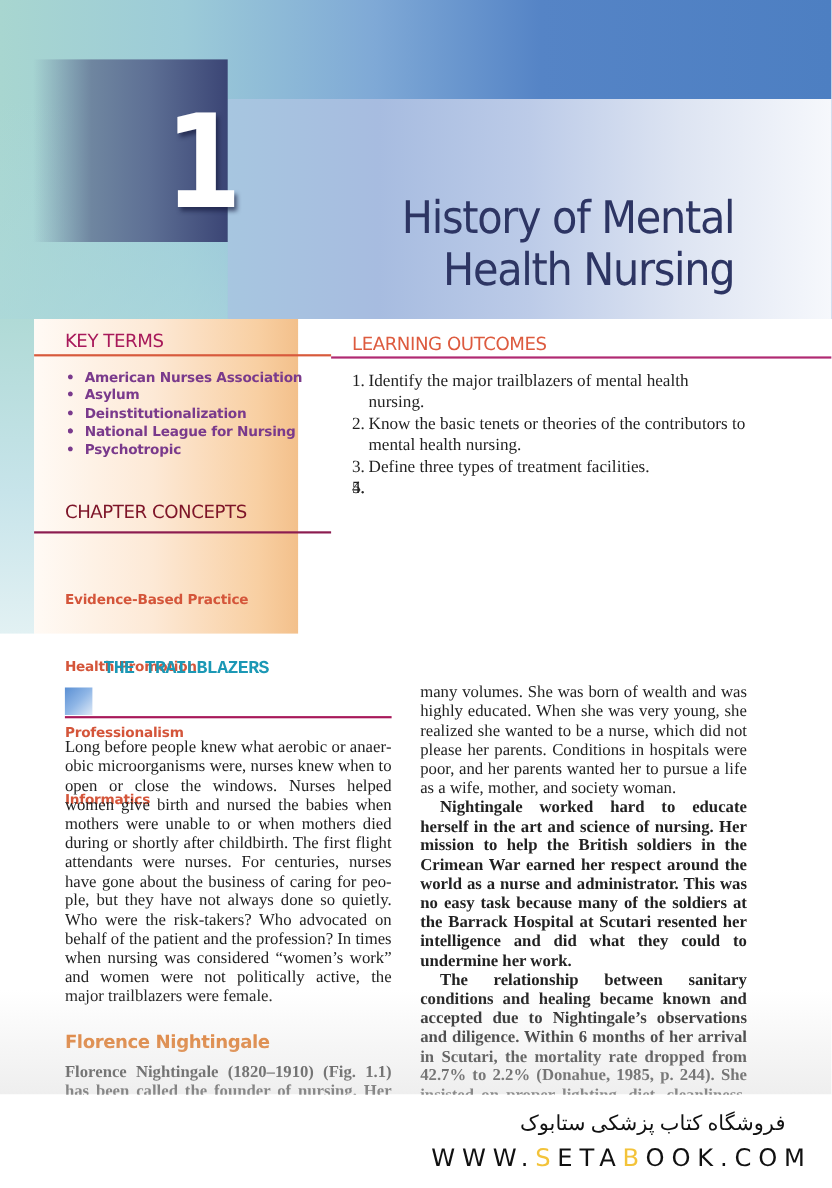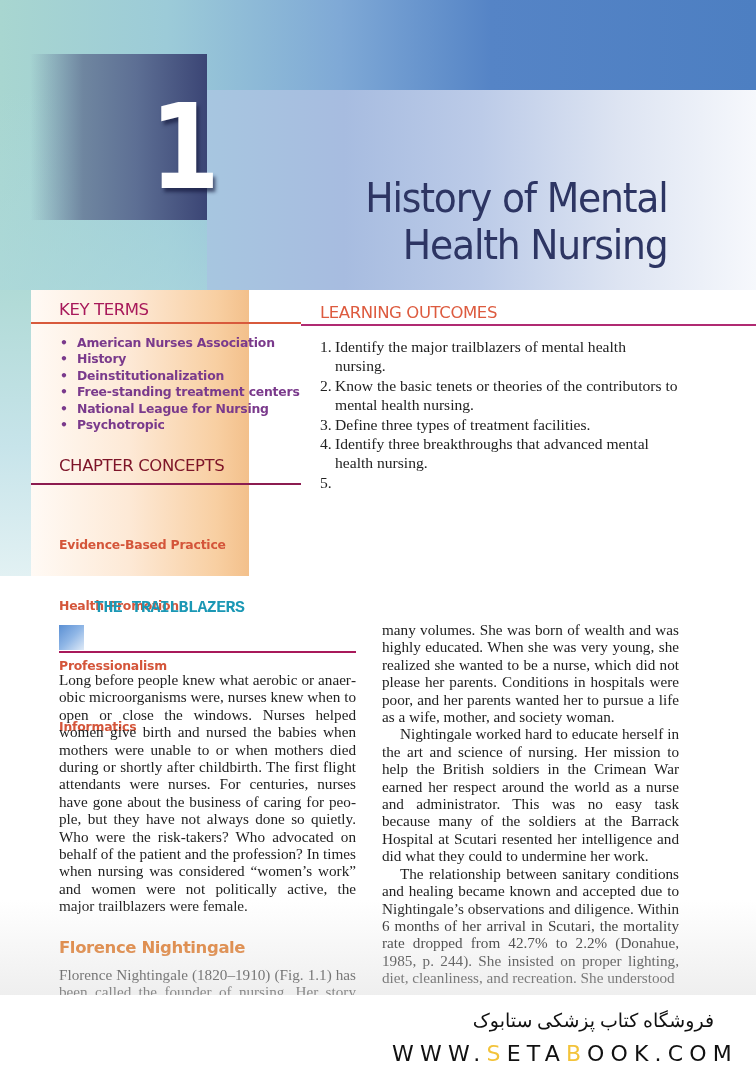--- a/index.html
+++ b/index.html
@@ -35,21 +35,21 @@
     color: #2d3563; letter-spacing: -1.3px; font-weight: normal;
     transform: scaleX(0.92); transform-origin: right top;
   }
 
   
   .left-gutter {
     position: absolute; left: 0; top: 290px; width: 31px; height: 286px;
     background: linear-gradient(180deg, #b0dad6 0%, #c7e4ea 55%, #e2f1f3 100%);
   }
   .terms-box {
-    position: absolute; left: 31px; top: 290px; width: 218px; height: 286px;
+    position: absolute; left: 31px; top: 290px; width: 240px; height: 286px;
     background: linear-gradient(90deg, #fffaf5 0%, #fde9d6 45%, #f8cfa2 85%, #f3c08b 100%);
   }
   .box-heading {
     position: absolute; left: 28px;
     font-family: "DejaVu Sans", sans-serif; font-size: 16.5px; letter-spacing: -0.4px;
   }
   .kt-heading { top: 10px; color: #a8195a; }
   .kt-rule {
     position: absolute; left: 0; top: 32px; width: 270px; height: 2px; background: #d85a3c;
   }
@@ -98,21 +98,21 @@
   .section-rule {
     position: absolute; left: 59px; top: 651px; width: 297px; height: 2px; background: #a8195a;
   }
   .col {
     position: absolute; font-size: 15.2px; line-height: 17.4px; text-align: justify; color: #222;
     hyphens: manual;
   }
   .col p { margin: 0; }
   .col-left { left: 59px; top: 671px; width: 297px; }
   .col-right { left: 382px; top: 621px; width: 297px; }
-  .indent { text-indent: 18px; }
+  .indent { text-indent: 18px; font-weight: bold; }
   .sub-heading {
     position: absolute; left: 59px; top: 938px;
     font-family: "DejaVu Sans", sans-serif; font-weight: bold; font-size: 16.5px; letter-spacing: -0.4px; color: #de7320;
   }
   .col-left-2 { left: 59px; top: 966px; width: 297px; }
 
   .bottom-shade {
     position: absolute; left: 0; top: 900px; width: 756px; height: 95px;
     background: linear-gradient(180deg, rgba(230,230,230,0) 0%, rgba(225,225,225,0.55) 100%);
     pointer-events: none;
@@ -159,43 +159,43 @@
   <span>History of Mental</span><br>
   <span>Health Nursing</span>
 </h1>
 
 <div class="left-gutter"></div>
 <div class="terms-box">
   <div class="box-heading kt-heading">KEY TERMS</div>
   <div class="kt-rule"></div>
   <ul class="kt-list">
     <li><span class="bullet">•</span><span>American Nurses Association</span></li>
-    <li><span class="bullet">•</span><span>History</span></li>
+    <li><span class="bullet">•</span><span>Asylum</span></li>
     <li><span class="bullet">•</span><span>Deinstitutionalization</span></li>
-    <li><span class="bullet">•</span><span>Free-standing treatment centers</span></li>
+    <li><span class="bullet">•</span></li>
     <li><span class="bullet">•</span><span>National League for Nursing</span></li>
     <li><span class="bullet">•</span><span>Psychotropic</span></li>
   </ul>
   <div class="box-heading cc-heading">CHAPTER CONCEPTS</div>
   <div class="cc-rule"></div>
   <div class="cc-list">
     <div>Evidence-Based Practice</div>
     <div>Health Promotion</div>
     <div>Professionalism</div>
     <div>Informatics</div>
   </div>
 </div>
 
 <div class="lo-heading">LEARNING OUTCOMES</div>
 <div class="lo-rule"></div>
 <ol class="lo-list">
   <li><span class="num">1.</span><span>Identify the major trailblazers of mental health nursing.</span></li>
   <li><span class="num">2.</span><span>Know the basic tenets or theories of the contribu­tors to mental health nursing.</span></li>
   <li><span class="num">3.</span><span>Define three types of treatment facilities.</span></li>
-  <li><span class="num">4.</span><span>Identify three breakthroughs that advanced mental health nursing.</span></li>
+  <li><span class="num">4.</span></li>
   <li><span class="num">5.</span></li>
 </ol>
 
 <div class="section-icon"></div>
 <h2 class="section-heading">THE TRAILBLAZERS</h2>
 <div class="section-rule"></div>
 
 <div class="col col-left">
   <p>Long before people knew what aerobic or anaer­obic microorganisms were, nurses knew when to open or close the windows. Nurses helped women give birth and nursed the babies when mothers were unable to or when mothers died during or shortly after childbirth. The first flight attendants were nurses. For centuries, nurses have gone about the business of caring for peo­ple, but they have not always done so quietly. Who were the risk-takers? Who advocated on behalf of the patient and the profession? In times when nursing was considered “women’s work” and women were not politically active, the major trailblazers were female.</p>
 </div>

